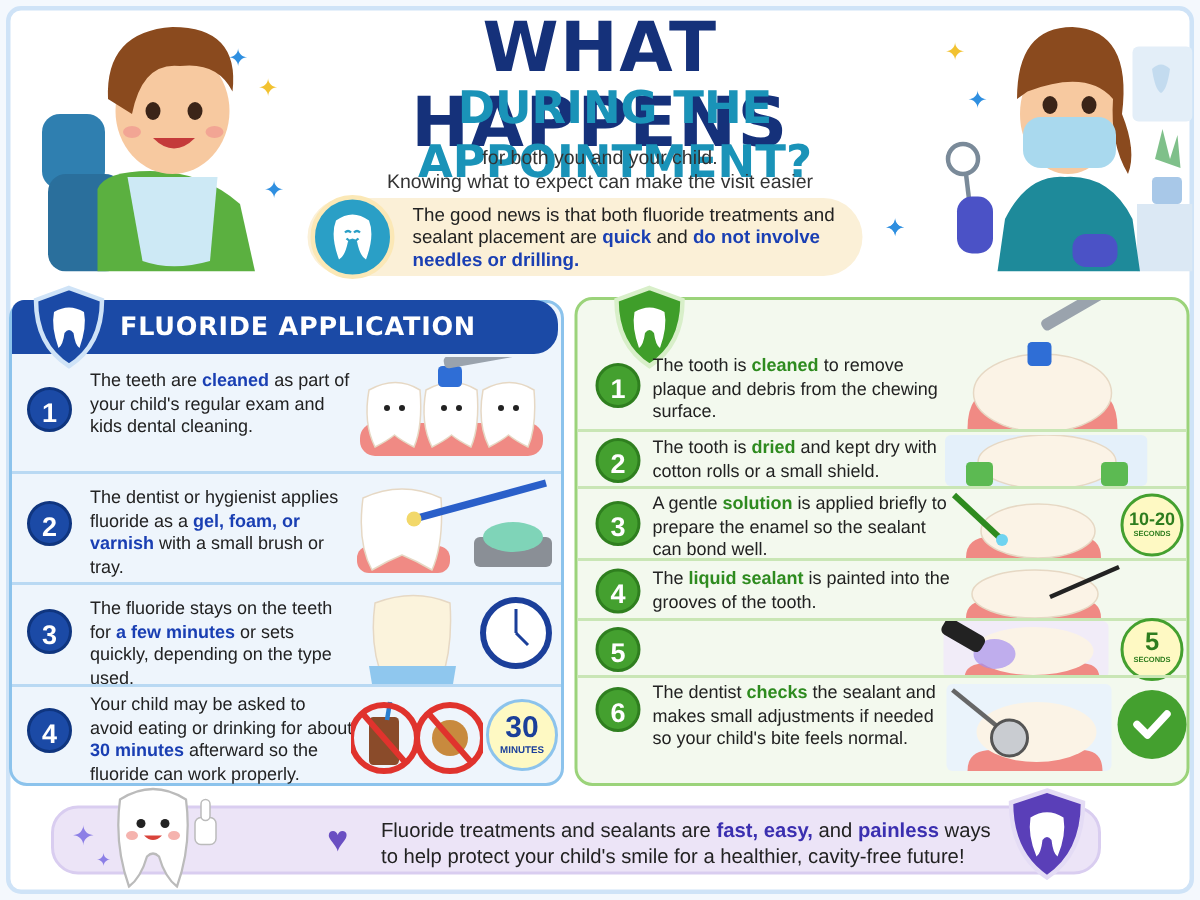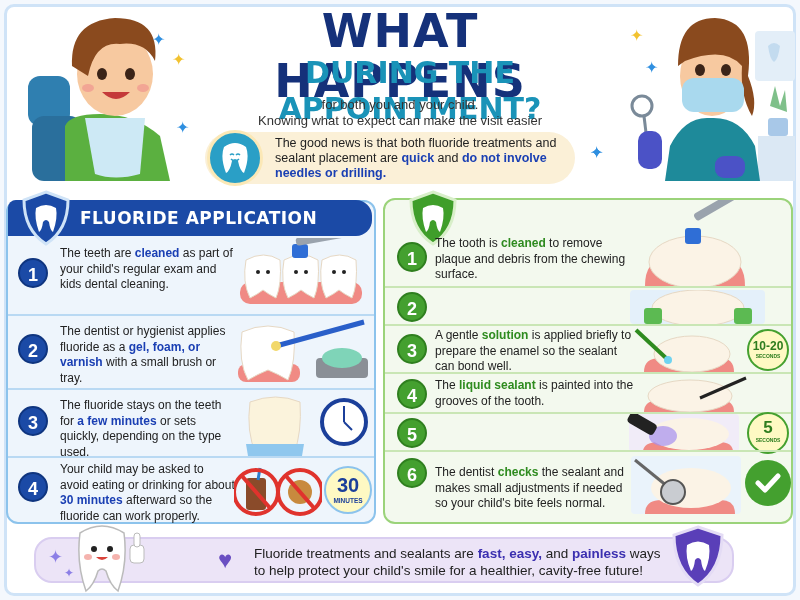--- a/index.html
+++ b/index.html
@@ -258,20 +258,21 @@
     <svg class="illus" style="left:250px;top:-36px;width:120px;height:86px;" viewBox="0 0 120 86">
       <path d="M10 86 Q10 60 30 60 L90 60 Q110 60 110 86Z" fill="#f08a84"></path>
       <ellipse cx="60" cy="62" rx="46" ry="26" fill="#fbf3e6" stroke="#e6d8c4"></ellipse>
       <rect x="50" y="28" width="16" height="16" rx="3" fill="#2f6ed6"></rect>
       <rect x="60" y="14" width="50" height="8" rx="3" fill="#9aa3ad" transform="rotate(-30 60 18)"></rect>
     </svg>
   </div>
 
   <div class="step" style="top:86px;height:38px;">
     <div class="num" style="top:4px;">2</div>
+    <div class="step-text" style="top:3px;"><span>The tooth is </span><span class="hl-green">dried</span><span> and kept dry with cotton rolls or a small shield.</span></div>
     <svg class="illus" style="left:245px;top:2px;width:135px;height:34px;" viewBox="0 0 135 34">
       <rect x="0" y="0" width="135" height="34" rx="4" fill="#e4f0fa"></rect>
       <ellipse cx="68" cy="18" rx="46" ry="18" fill="#fbf3e6" stroke="#e6d8c4"></ellipse>
       <rect x="14" y="18" width="18" height="16" rx="3" fill="#5cba52"></rect>
       <rect x="104" y="18" width="18" height="16" rx="3" fill="#5cba52"></rect>
     </svg>
   </div>
 
   <div class="step" style="top:124px;height:48px;">
     <div class="num" style="top:8px;">3</div>
@@ -308,21 +309,21 @@
       <rect x="4" y="4" width="30" height="12" rx="4" fill="#222" transform="rotate(30 20 10)"></rect>
     </svg>
     <div class="badge-circle badge-green" style="left:362px;top:-2px;">
       <span class="big five">5</span>
       <span class="small">SECONDS</span>
     </div>
   </div>
 
   <div class="step" style="top:250px;height:72px;">
     <div class="num" style="top:6px;">6</div>
-    <div class="step-text" style="top:13px;"><span>The dentist </span><span class="hl-green">checks</span><span> the sealant and makes small adjustments if needed so your child's bite feels normal.</span></div>
+    <div class="step-text" style="top:2px;"><span>The dentist </span><span class="hl-green">checks</span><span> the sealant and makes small adjustments if needed so your child's bite feels normal.</span></div>
     <svg class="illus" style="left:240px;top:4px;width:120px;height:58px;" viewBox="0 0 120 58">
       <rect x="6" y="0" width="110" height="58" rx="4" fill="#eaf3fb"></rect>
       <path d="M20 58 Q20 44 36 44 L96 44 Q110 44 110 58Z" fill="#f08a84"></path>
       <ellipse cx="66" cy="32" rx="40" ry="20" fill="#fbf3e6"></ellipse>
       <line x1="10" y1="4" x2="42" y2="30" stroke="#666" stroke-width="3"></line>
       <circle cx="48" cy="36" r="12" fill="#c9ccd1" stroke="#555" stroke-width="2"></circle>
     </svg>
     <div class="check-badge" style="left:360px;top:8px;">
       <svg width="26" height="22" viewBox="0 0 26 22">
           <path d="M3 11 L10 18 L23 4" stroke="#fff" stroke-width="5" fill="none" stroke-linecap="round" stroke-linejoin="round"></path>

